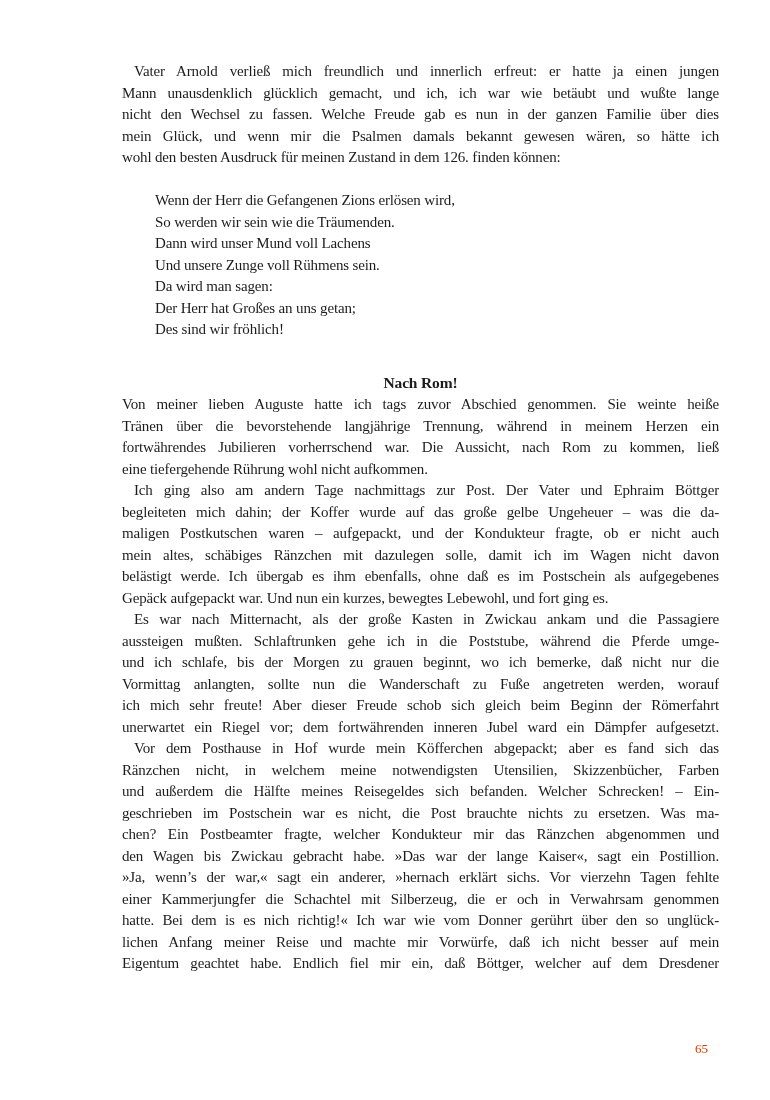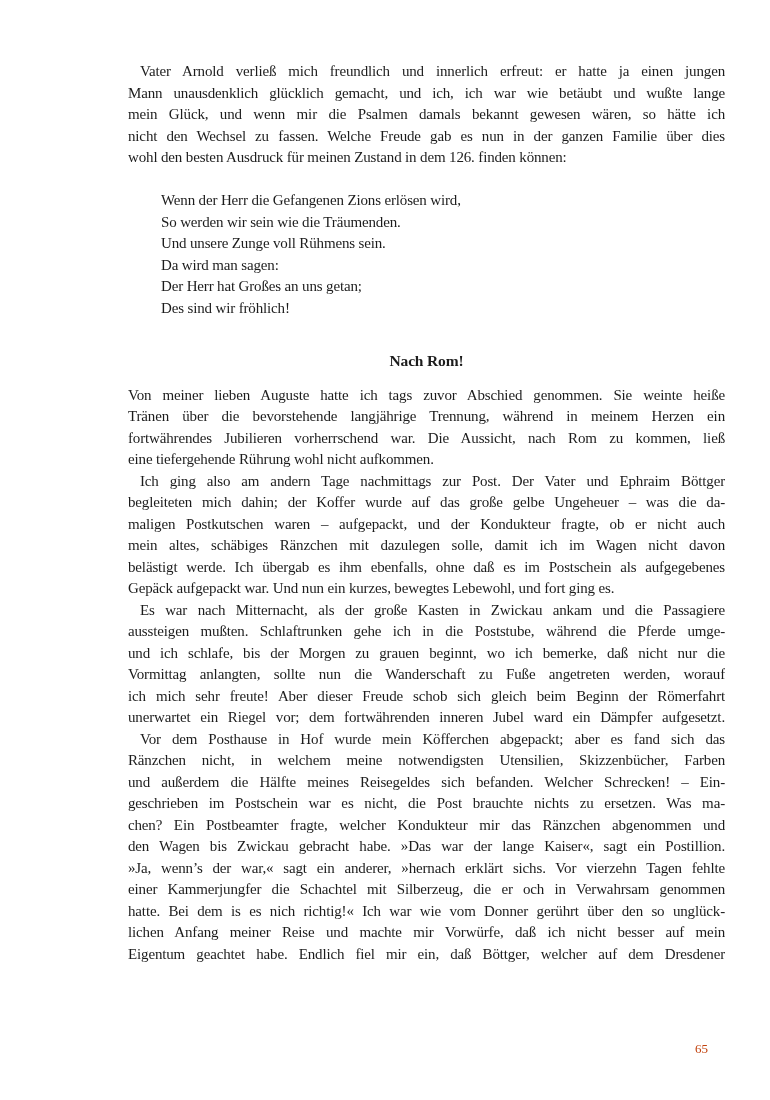--- a/index.html
+++ b/index.html
@@ -8,21 +8,21 @@
     position: relative;
     width: 770px;
     height: 1100px;
     background: #ffffff;
     font-family: "Liberation Serif", serif;
     color: #1c1c1c;
     overflow: hidden;
   }
   .text-block {
     position: absolute;
-    left: 128px;
+    left: 122px;
     top: 61px;
     width: 597px;
     font-size: 15px;
     line-height: 21.5px;
     letter-spacing: -0.15px;
   }
   .line {
     height: 21.5px;
     overflow: hidden;
   }
@@ -42,21 +42,21 @@
   }
   .verse .line {
     text-align: left;
     text-align-last: left;
     padding-left: 33px;
   }
   .heading {
     height: 21.5px;
     line-height: 21.5px;
     margin-top: 31px;
-    margin-bottom: 13px;
+    margin-bottom: 1px;
     text-align: center;
     text-align-last: center;
     font-weight: bold;
     font-size: 15.5px;
   }
   .page-number {
     position: absolute;
     top: 1041px;
     right: 62px;
     font-size: 13px;
@@ -64,27 +64,28 @@
   }
 </style>
 </head>
 <body>
 
 <div class="page">
   <div class="text-block">
       <div class="paragraph">
         <div class="line first">Vater Arnold verließ mich freundlich und innerlich erfreut: er hatte ja einen jungen</div>
         <div class="line">Mann unausdenklich glücklich gemacht, und ich, ich war wie betäubt und wußte lange</div>
+        <div class="line">nicht den Wechsel zu fassen. Welche Freude gab es nun in der ganzen Familie über dies</div>
         <div class="line">mein Glück, und wenn mir die Psalmen damals bekannt gewesen wären, so hätte ich</div>
-        <div class="line">nicht den Wechsel zu fassen. Welche Freude gab es nun in der ganzen Familie über dies</div>
         <div class="line last">wohl den besten Ausdruck für meinen Zustand in dem 126. finden können:</div>
       </div>
       <div class="verse">
         <div class="line">Wenn der Herr die Gefangenen Zions erlösen wird,</div>
         <div class="line">So werden wir sein wie die Träumenden.</div>
+        <div class="line">Dann wird unser Mund voll Lachens</div>
         <div class="line">Und unsere Zunge voll Rühmens sein.</div>
         <div class="line">Da wird man sagen:</div>
         <div class="line">Der Herr hat Großes an uns getan;</div>
         <div class="line">Des sind wir fröhlich!</div>
       </div>
       <div class="heading">Nach Rom!</div>
       <div class="paragraph">
         <div class="line">Von meiner lieben Auguste hatte ich tags zuvor Abschied genommen. Sie weinte heiße</div>
         <div class="line">Tränen über die bevorstehende langjährige Trennung, während in meinem Herzen ein</div>
         <div class="line">fortwährendes Jubilieren vorherrschend war. Die Aussicht, nach Rom zu kommen, ließ</div>

